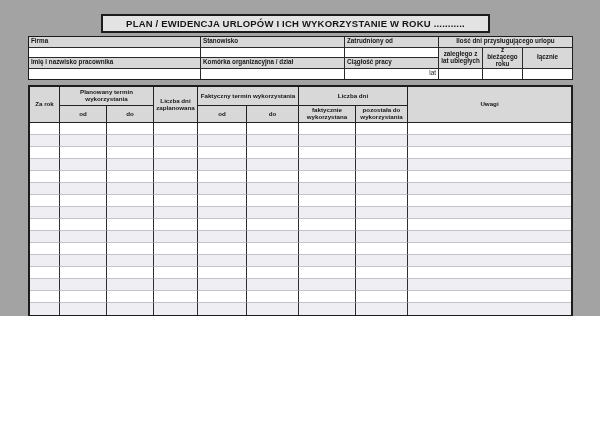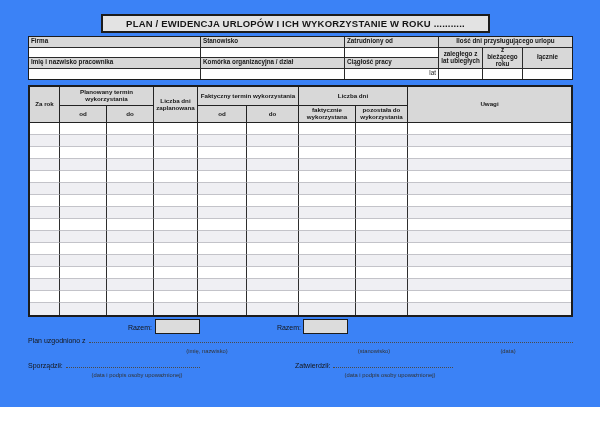--- a/index.html
+++ b/index.html
@@ -1,18 +1,18 @@
 <!DOCTYPE html>
 <html><head>
 <meta charset="utf-8">
 <style>
   * { margin:0; padding:0; box-sizing:border-box; }
   html,body { background:#ffffff; }
   body { font-family:"Liberation Sans", sans-serif; color:#151515; }
-  .page { position:relative; width:600px; height:407px; background:#3b82f6; overflow:hidden; }
+  .page { position:relative; width:600px; height:316px; background:#a3a3a3; overflow:hidden; }
 
   
   .title-box { position:absolute; left:101px; top:14px; width:389px; height:19px;
     background:#e3e3e3; border:2px solid #1c1c1c; display:flex; align-items:center; justify-content:center; }
   .title-box span { font-size:9.5px; font-weight:bold; white-space:nowrap; letter-spacing:.2px; }
 
   
   .info-table { position:absolute; left:28px; top:36px; width:545px; height:44px;
     border:1.5px solid #1c1c1c; display:grid;
     grid-template-columns:172px 144px 94px 44px 40px 1fr;

